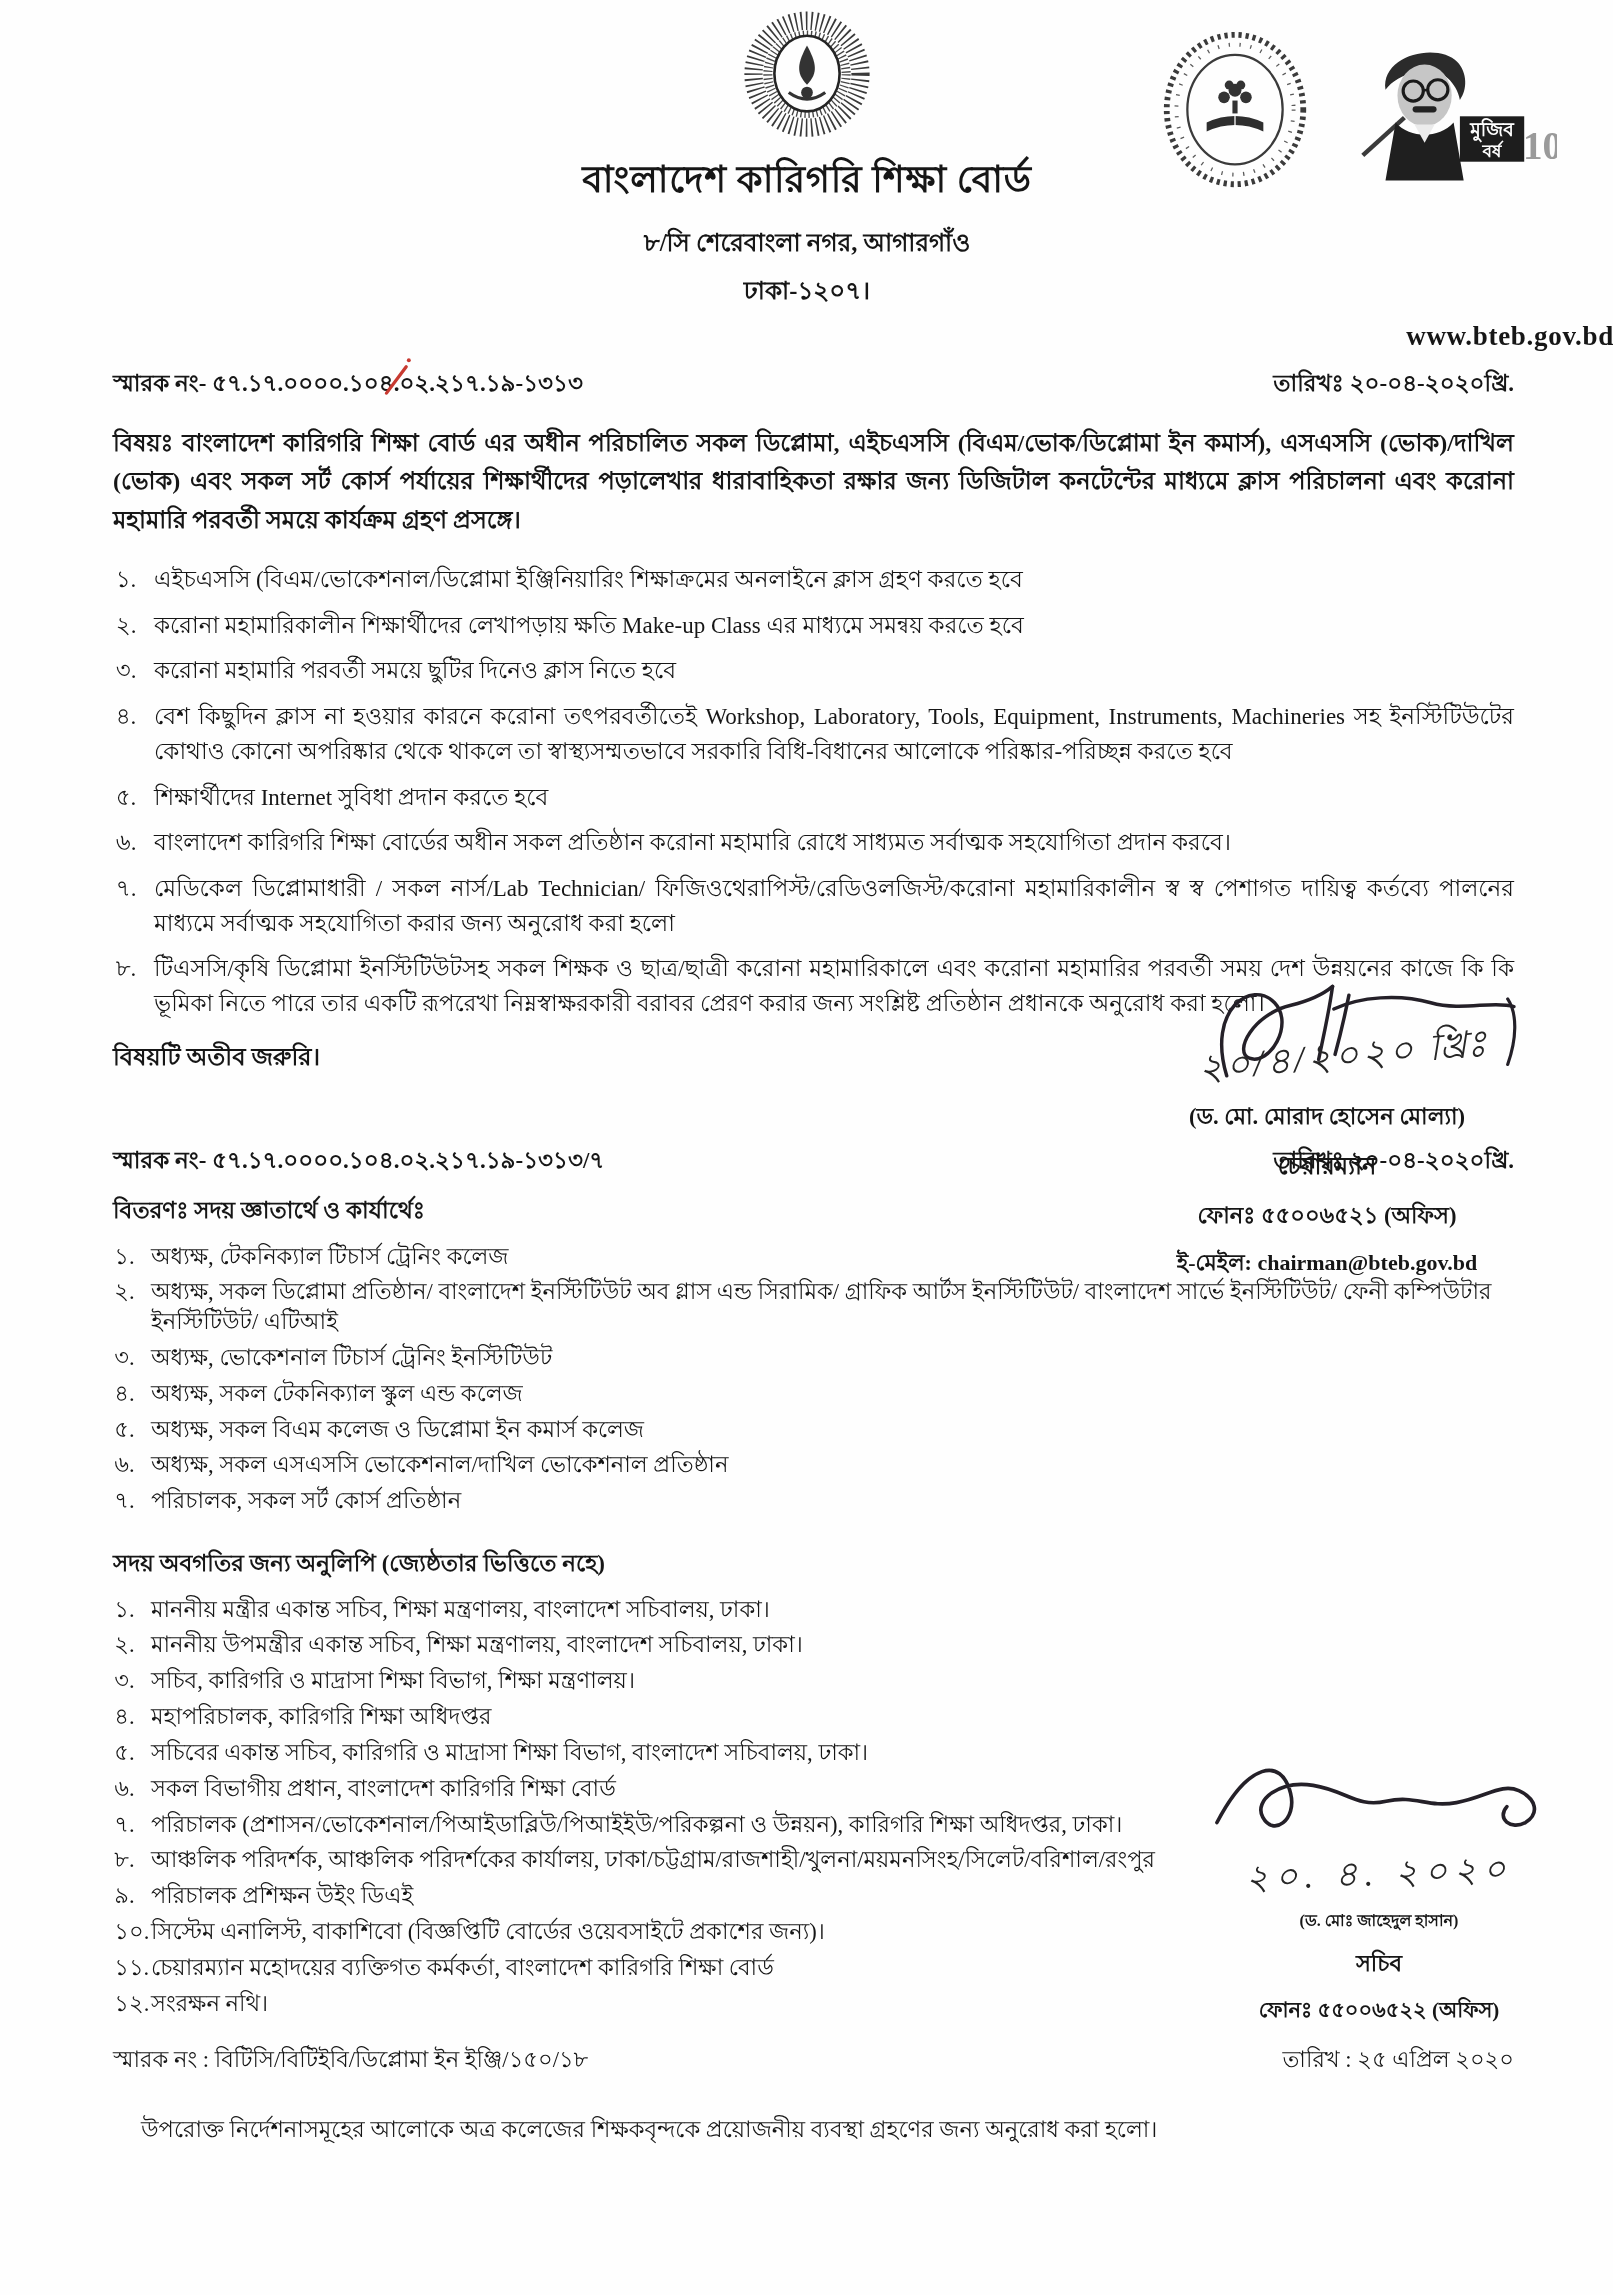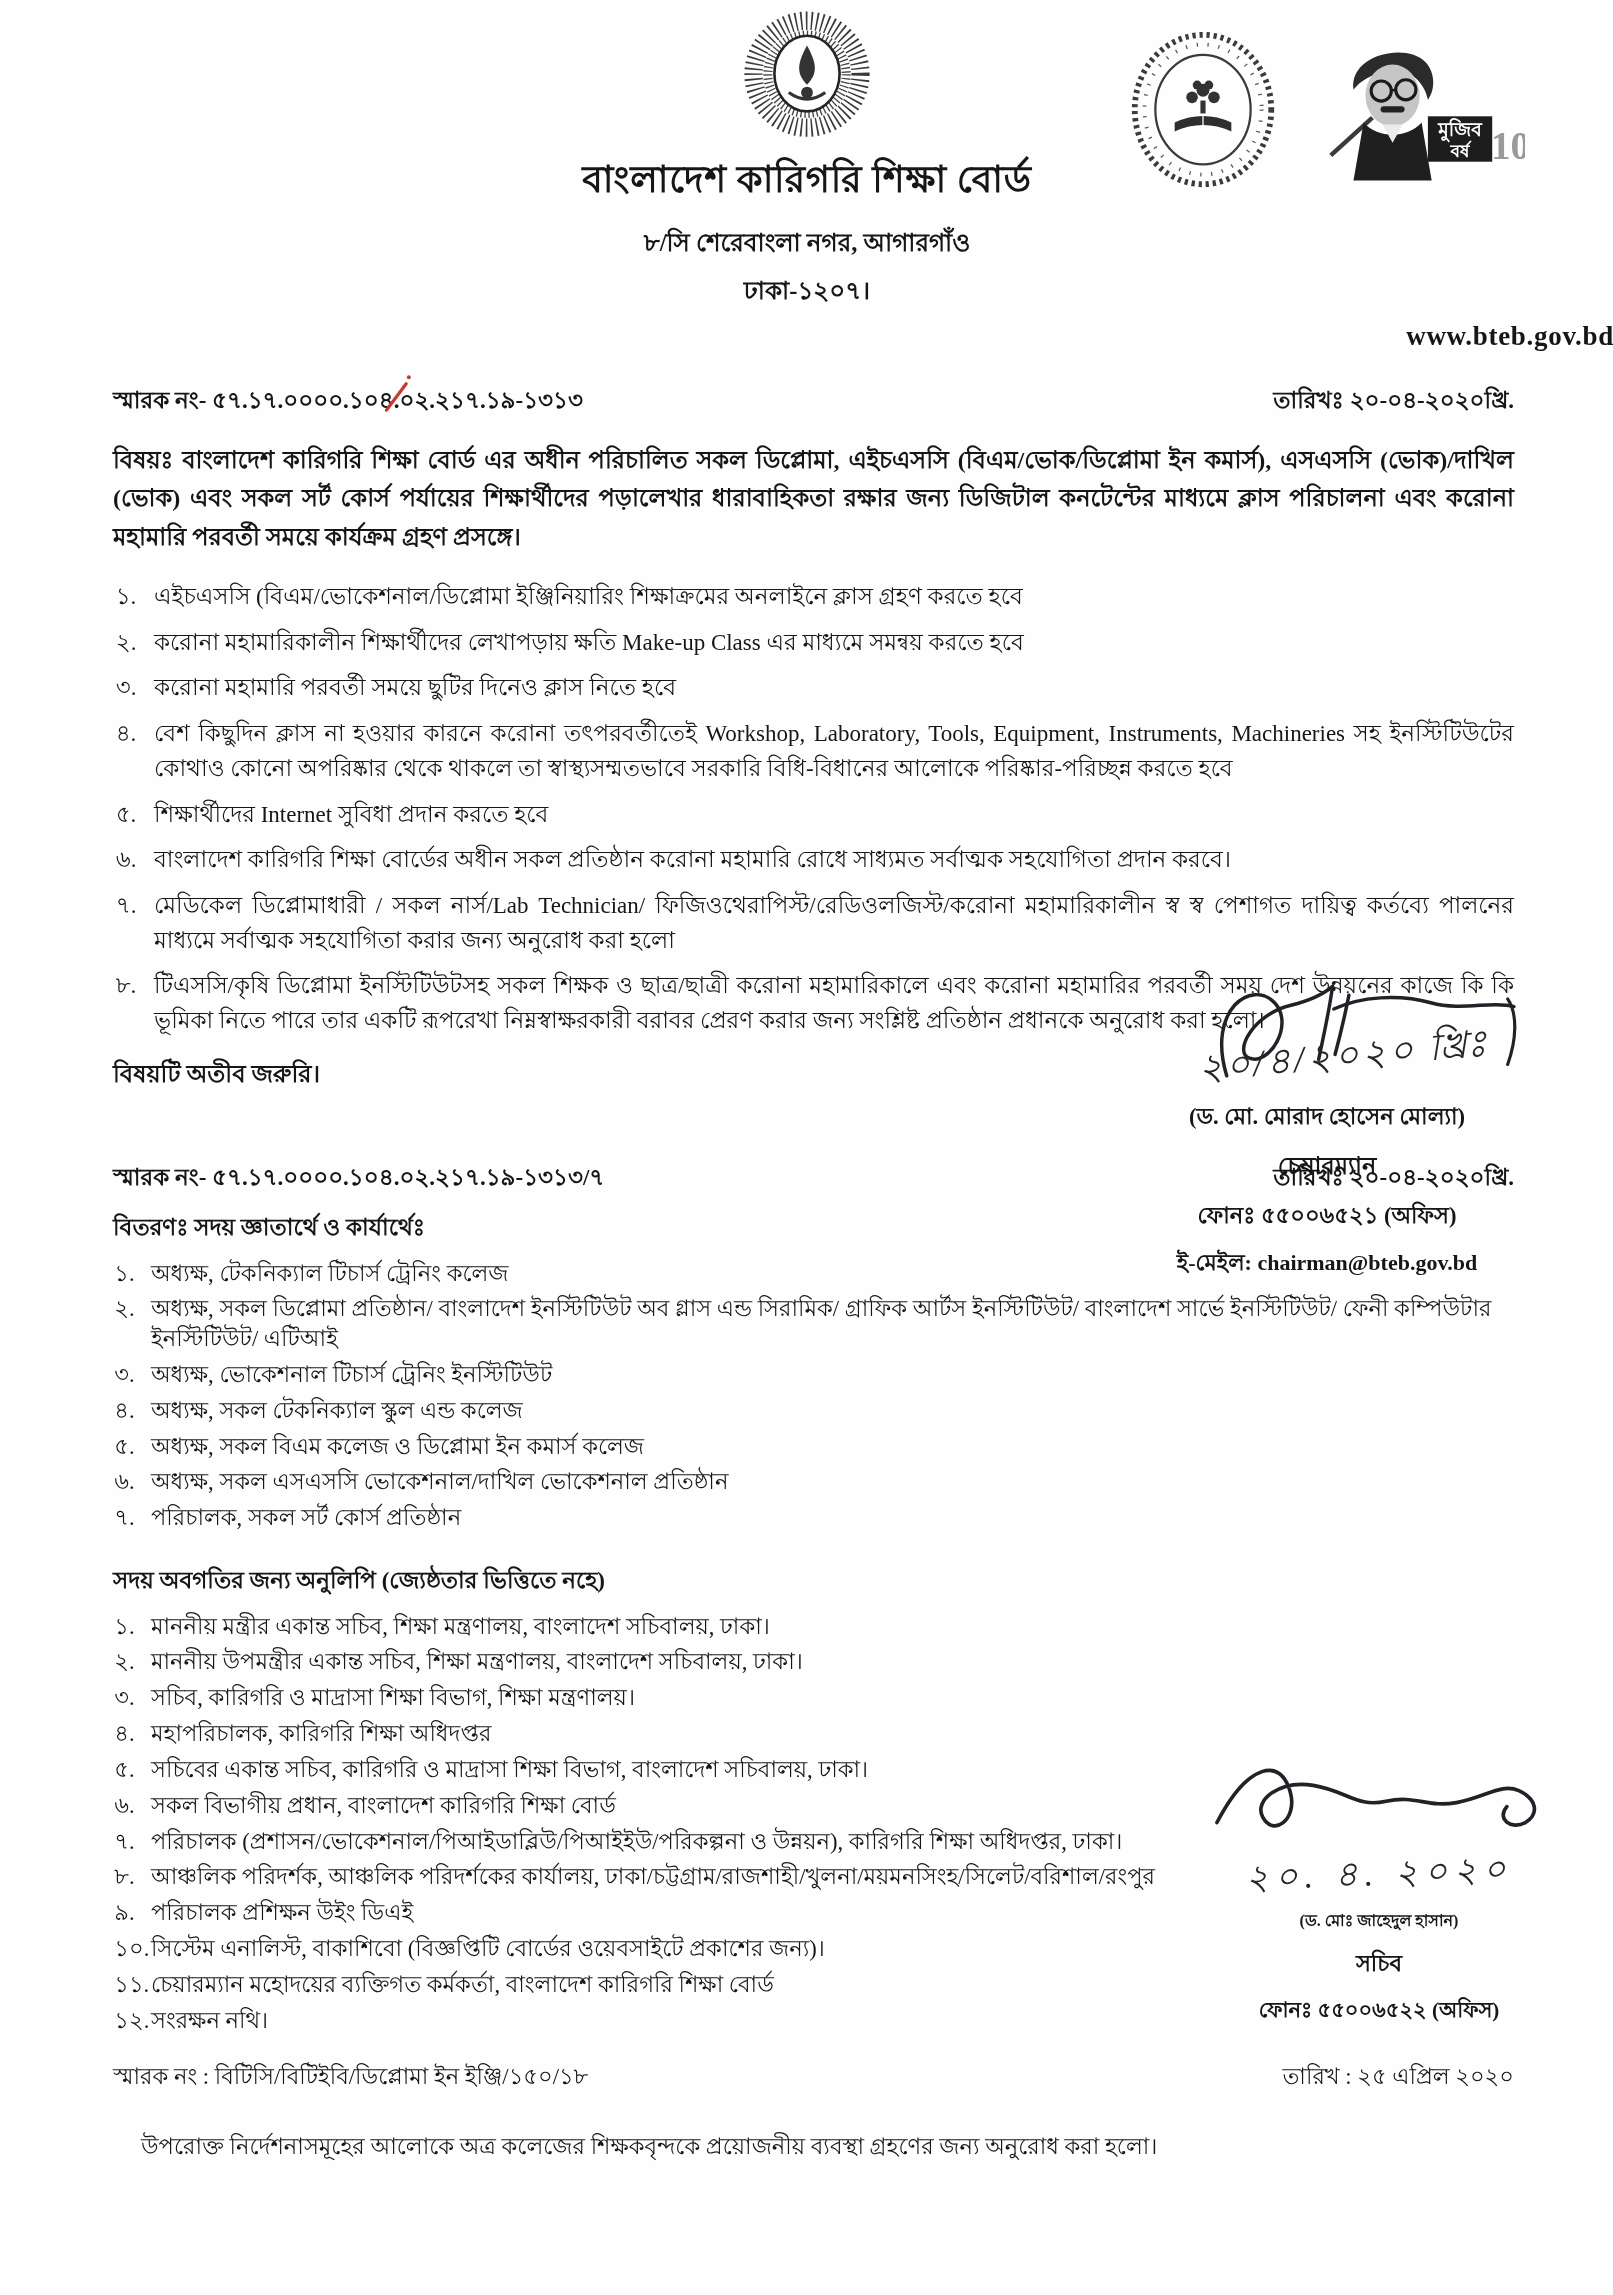--- a/index.html
+++ b/index.html
@@ -12,25 +12,25 @@
     color:#161616;
     overflow:hidden;
   }
   
   .header{ text-align:center; padding-top:9px; }
   .emblem-wrap{ height:137px; }
   .org-name{ margin:4px 0 0 0; font-size:37px; font-weight:700; letter-spacing:0.7px; }
   .addr{ margin-top:10.6px; font-size:24.6px; font-weight:700; }
   .addr2{ margin-top:8px; font-size:24.6px; font-weight:700; }
   .site{ margin-top:9px; font-size:27px; font-weight:700; letter-spacing:0.7px;text-align:right; }
-  .logos-right{ position:absolute; top:30.5px; left:1124px; display:flex; align-items:flex-start; gap:16px; }
+  .logos-right{ position:absolute; top:30.5px; left:1156px; display:flex; align-items:flex-start; gap:16px; }
   
   .content{ padding:0 100px 0 113px; position:relative; }
   .memo-row{ display:flex; justify-content:space-between; align-items:baseline; font-size:23px; font-weight:700; }
-  .memo-row.first{ margin-top:30px; position:relative; }
+  .memo-row.first{ margin-top:13px; position:relative; }
   .red-mark{ position:absolute; left:264px; top:-9.3px; pointer-events:none; }
   .subject{ margin:20px 0 0 0; font-size:24px; font-weight:700; line-height:1.62; text-align:justify; }
   .intro{ margin:29px 0 0 0; font-size:23px; line-height:1.8; text-align:justify; }
   ol.num-list{ list-style:none; margin:22.6px 0 0 0; padding:0; }
   ol.num-list li{ position:relative; padding-left:41px; font-size:23px; line-height:1.5; margin-bottom:11.3px; text-align:justify; }
   ol.num-list li .num{ position:absolute; left:2.7px; top:0; }
   .urgent{ margin:17px 0 0 0; font-size:24px; font-weight:700; }
   .memo-row.second{ margin-top:64px; }
   .dist-heading{ margin:10.6px 0 0 0; font-size:23px; font-weight:700; }
   ol.tight-list{ list-style:none; margin:10.6px 0 0 0; padding:0; }

